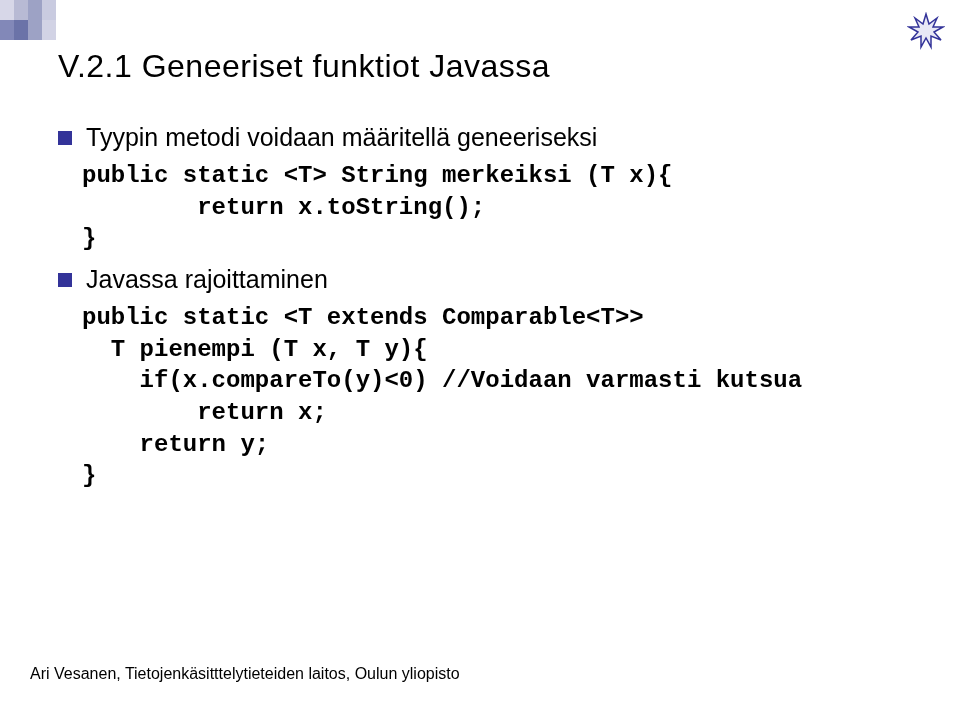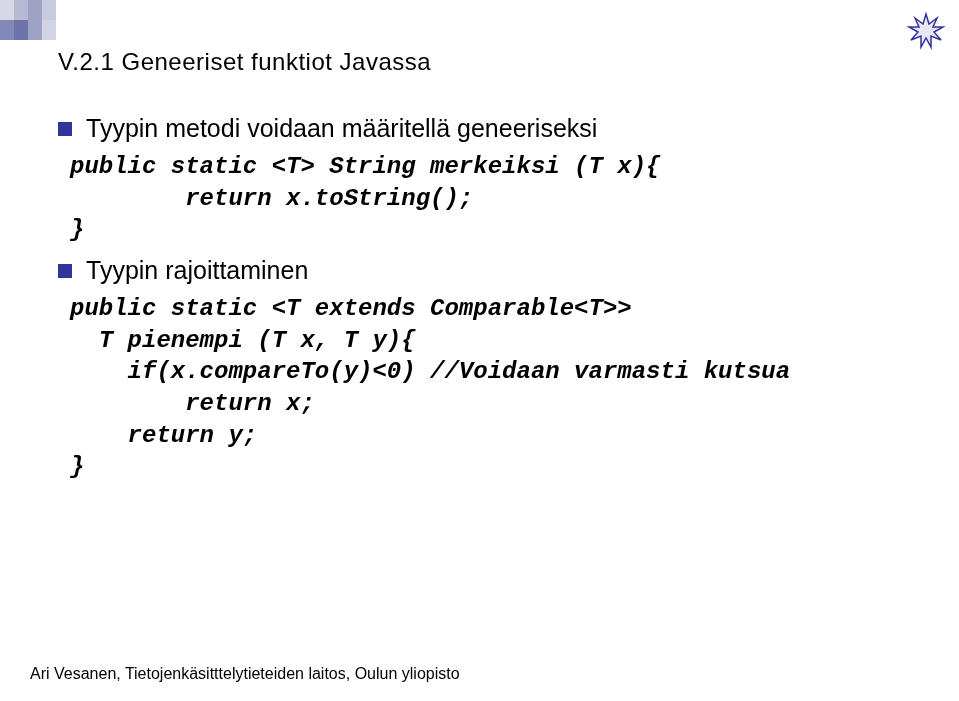--- a/index.html
+++ b/index.html
@@ -33,21 +33,21 @@
     top: 12px;
     right: 14px;
   }
   .content {
     position: absolute;
     top: 48px;
     left: 58px;
     right: 60px;
   }
   .title {
-    font-size: 24px;
+    font-size: 32px;
     color: #000000;
     letter-spacing: 0.5px;
     margin-bottom: 38px;
     font-weight: normal;
   }
   .bullet-row {
     display: flex;
     align-items: flex-start;
     margin-bottom: 8px;
   }
@@ -63,23 +63,22 @@
     font-size: 25px;
     color: #000000;
   }
   .code {
     font-family: "Courier New", monospace;
     font-size: 24px;
     font-weight: bold;
     color: #000000;
     white-space: pre;
     line-height: 1.32;
-    margin-left: 12px;
+    margin-left: 24px;
     margin-bottom: 10px;
-    font-style: italic;
   }
   .footer {
     position: absolute;
     bottom: 18px;
     left: 30px;
     right: 30px;
     display: flex;
     justify-content: space-between;
     font-family: Verdana, sans-serif;
   }
@@ -127,21 +126,21 @@
     <div class="bullet-sq"></div>
     <div class="bullet-text">Tyypin metodi voidaan määritellä geneeriseksi</div>
   </div>
 
   <div class="code">public static &lt;T&gt; String merkeiksi (T x){
         return x.toString();
 }</div>
 
   <div class="bullet-row">
     <div class="bullet-sq"></div>
-    <div class="bullet-text">Tyypin rajoittaminen</div>
+    <div class="bullet-text">Javassa rajoittaminen</div>
   </div>
 
   <div class="code">public static &lt;T extends Comparable&lt;T&gt;&gt;
   T pienempi (T x, T y){
     if(x.compareTo(y)&lt;0) //Voidaan varmasti kutsua
         return x;
     return y;
 }</div>
 </div>
 

